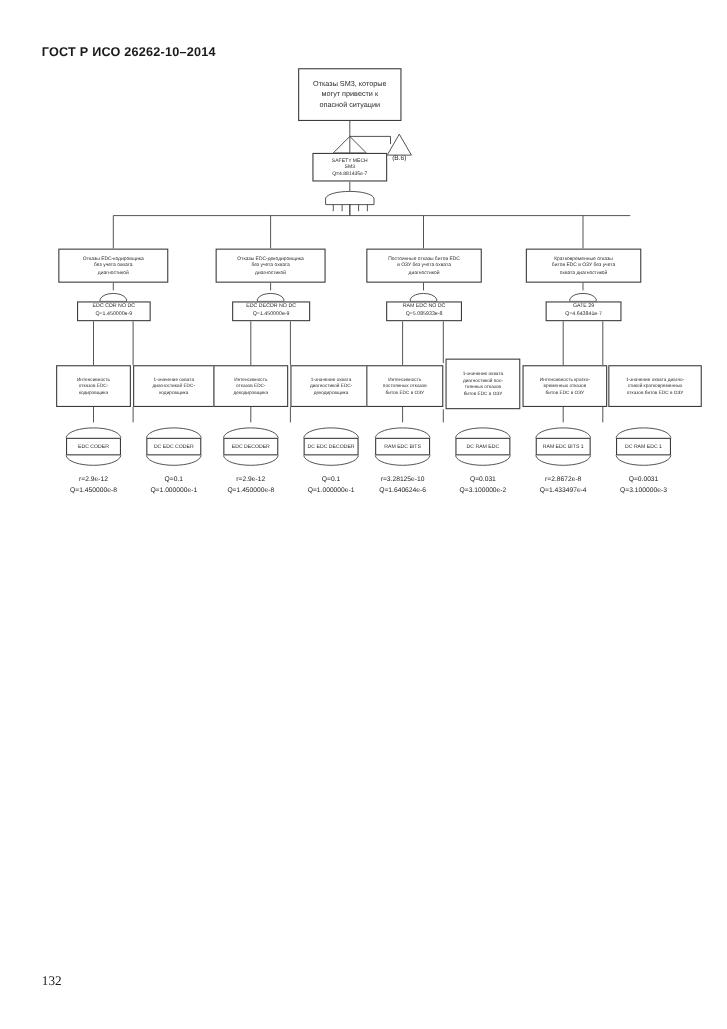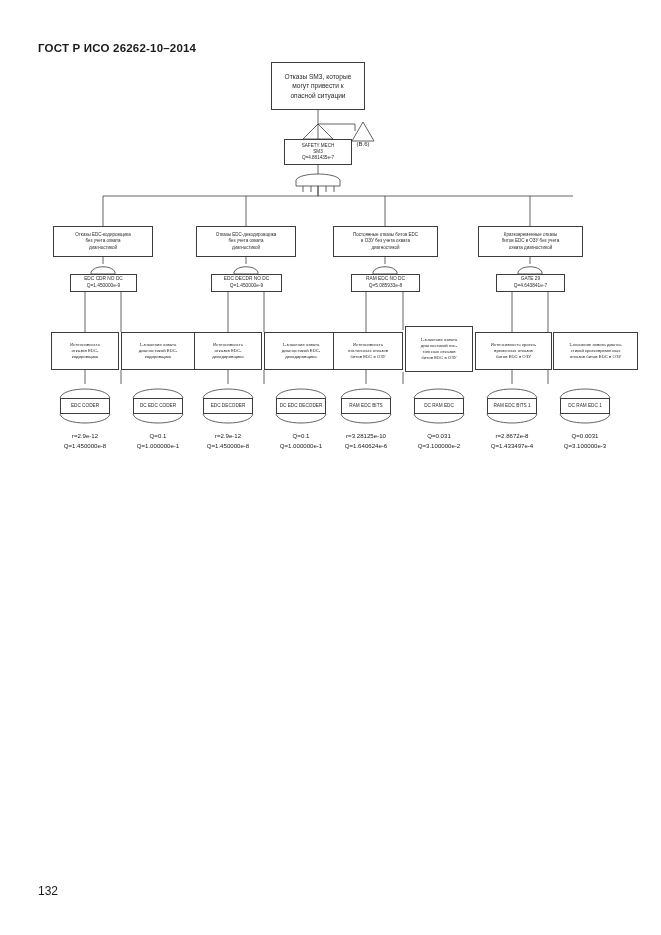--- a/index.html
+++ b/index.html
@@ -28,20 +28,21 @@
     font-size: 11.5px;
     font-weight: bold;
     letter-spacing: 0.2px;
     white-space: nowrap;
   }
   .page-number {
     position: absolute;
     left: 38px;
     top: 884px;
     font-size: 12px;
+    font-family: Liberation Serif, serif;
   }
   .caption {
     position: absolute;
     left: 38px;
     top: 487px;
     width: 586px;
     font-size: 10.5px;
     line-height: 20px;
     text-align: justify;
     text-indent: 48px;

